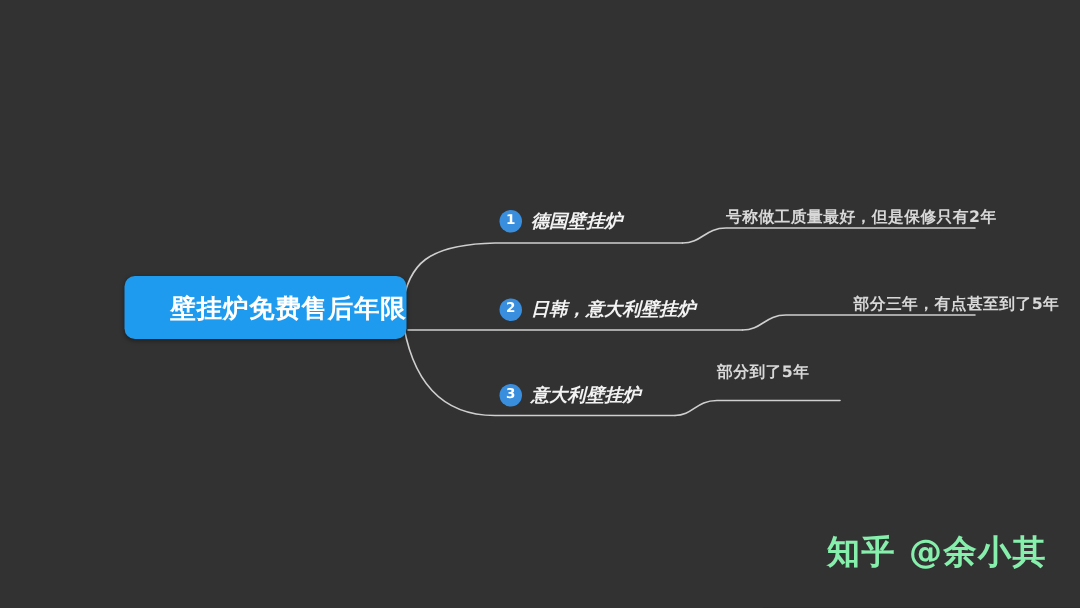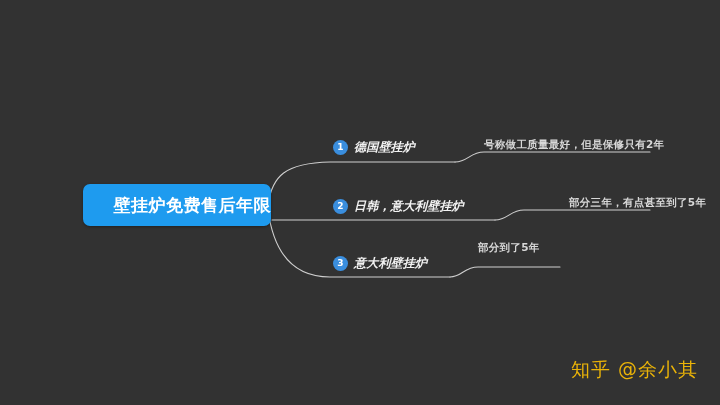--- a/index.html
+++ b/index.html
@@ -87,23 +87,23 @@
     font-weight: 700;
     white-space: nowrap;
     letter-spacing: 0.3px;
   }
 
   
   .watermark {
     position: absolute;
     right: 22px;
     bottom: 22px;
-    color: #eab308;
-    font-size: 19px;
-    font-weight: 400;
+    color: #86efac;
+    font-size: 22px;
+    font-weight: 700;
     letter-spacing: 1px;
     white-space: nowrap;
   }
 </style>
 </head>
 <body>
 
 <div id="canvas">
 
   <svg id="wires" viewBox="0 0 720 405" width="720" height="405" xmlns="http://www.w3.org/2000/svg">

